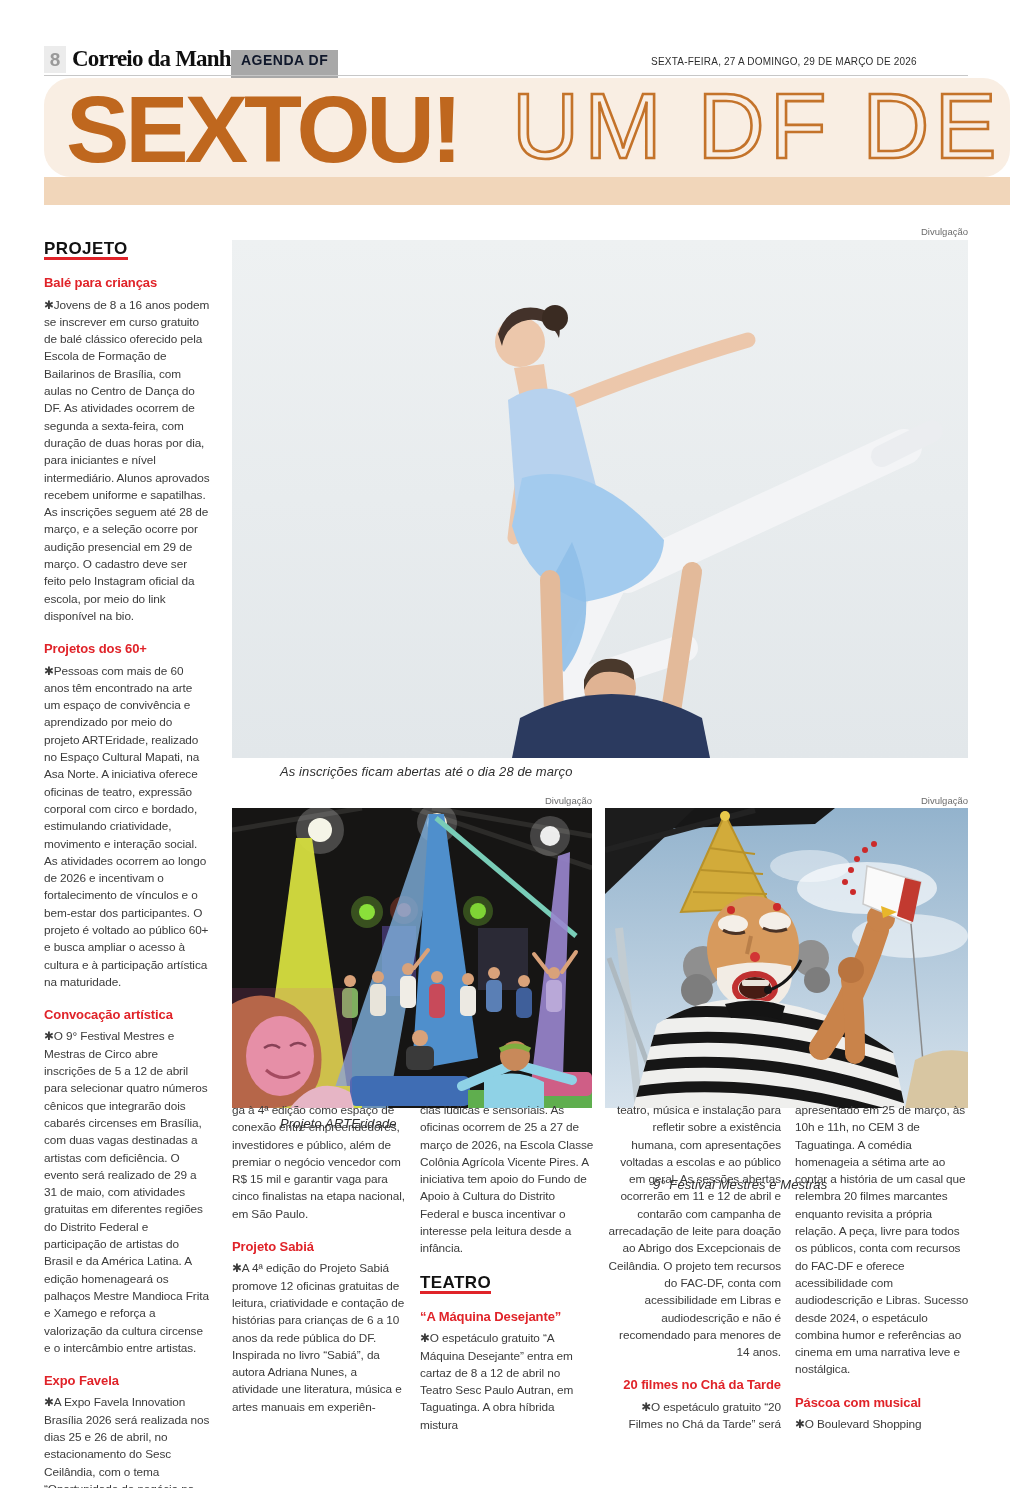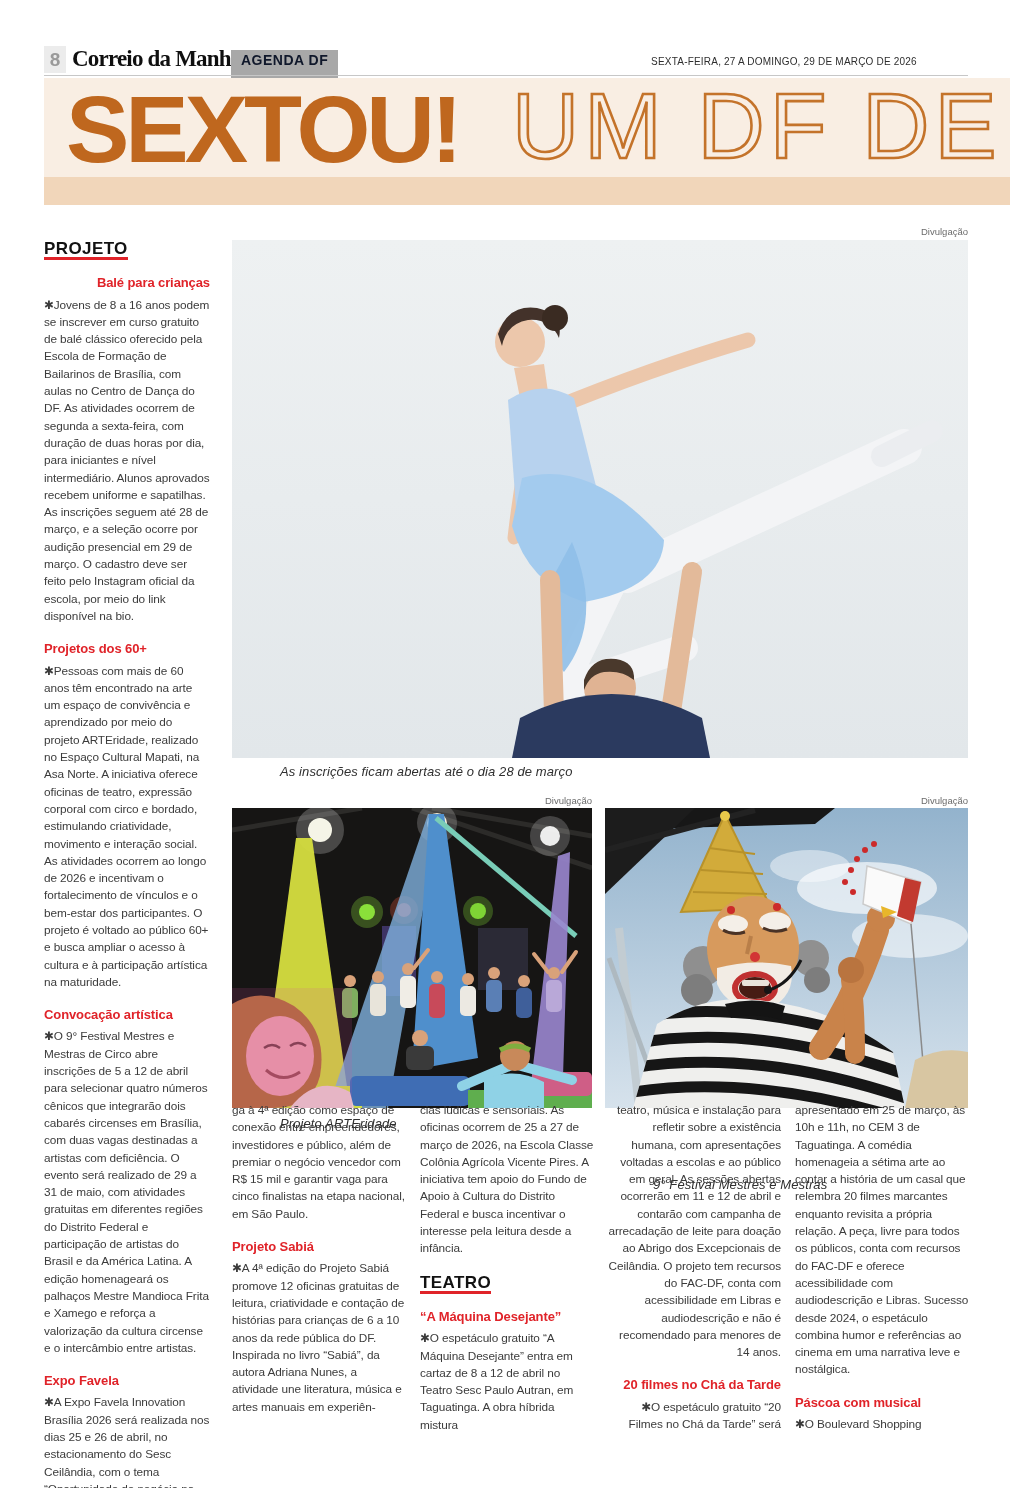--- a/index.html
+++ b/index.html
@@ -12,37 +12,37 @@
                color:#9a9a9a;font-weight:bold;font-size:19px;text-align:center;line-height:27px;}
   .masthead{left:72px;top:46px;font-family:"Liberation Serif",serif;font-weight:700;
             font-size:23px;letter-spacing:-0.8px;color:#0f0f0f;}
   .section-badge{left:231px;top:50px;background:#a8a8a8;color:#0f172a;font-weight:700;
                  font-size:14px;letter-spacing:0.5px;padding:2px 10px 16px;}
   .edition-date{top:56px;left:600px;width:368px;text-align:center;font-size:10px;
                 color:#2e2e2e;letter-spacing:0.2px;}
   .header-rule{left:44px;top:75px;width:924px;height:1px;background:#c7c7c7;}
 
   
-  .hero{left:44px;top:78px;width:966px;height:99px;background:#f9eee3;}
+  .hero{left:44px;top:78px;width:966px;height:99px;background:#f9eee3;border-radius:27px;}
   .hl-main{position:absolute;left:22px;bottom:4px;font-size:95px;line-height:88px;
            font-weight:900;color:#bf671e;letter-spacing:-4px;}
   .hl-sub{position:absolute;left:468px;bottom:7px;font-size:93px;line-height:88px;
           font-weight:400;color:transparent;-webkit-text-stroke:2.6px #c4732a;letter-spacing:5px;margin-top:20px;}
   .hero-band{left:44px;top:177px;width:966px;height:28px;background:#f1d6ba;}
 
   
   .section-title{display:inline-block;font-size:17px;font-weight:800;color:#121212;
                  letter-spacing:0.4px;border-bottom:3.5px solid #e02329;
                  margin:0 0 14px 0;}
 
   
   .col{line-height:17.3px;font-size:11.8px;letter-spacing:-0.1px;}
   .col p{margin:0;}
   .art-title{color:#e02329;font-size:13px;font-weight:800;margin:15px 0 5px 0;letter-spacing:-0.1px;}
-  .first .art-title{margin-top:0;text-align:right;}
+  .first .art-title{margin-top:0;}
   .col-left{left:44px;top:240px;width:166px;}
   .bcol{top:1102px;width:174px;}
 
   
   .credit{font-size:9.5px;color:#6b6b6b;text-align:right;}
   .caption{font-style:italic;font-size:13px;color:#2f2f2f;letter-spacing:0.1px;margin-left:48px;}
   figure{margin:0;}
   .photo-box svg{display:block;width:100%;height:100%;}
 </style>
 </head>

